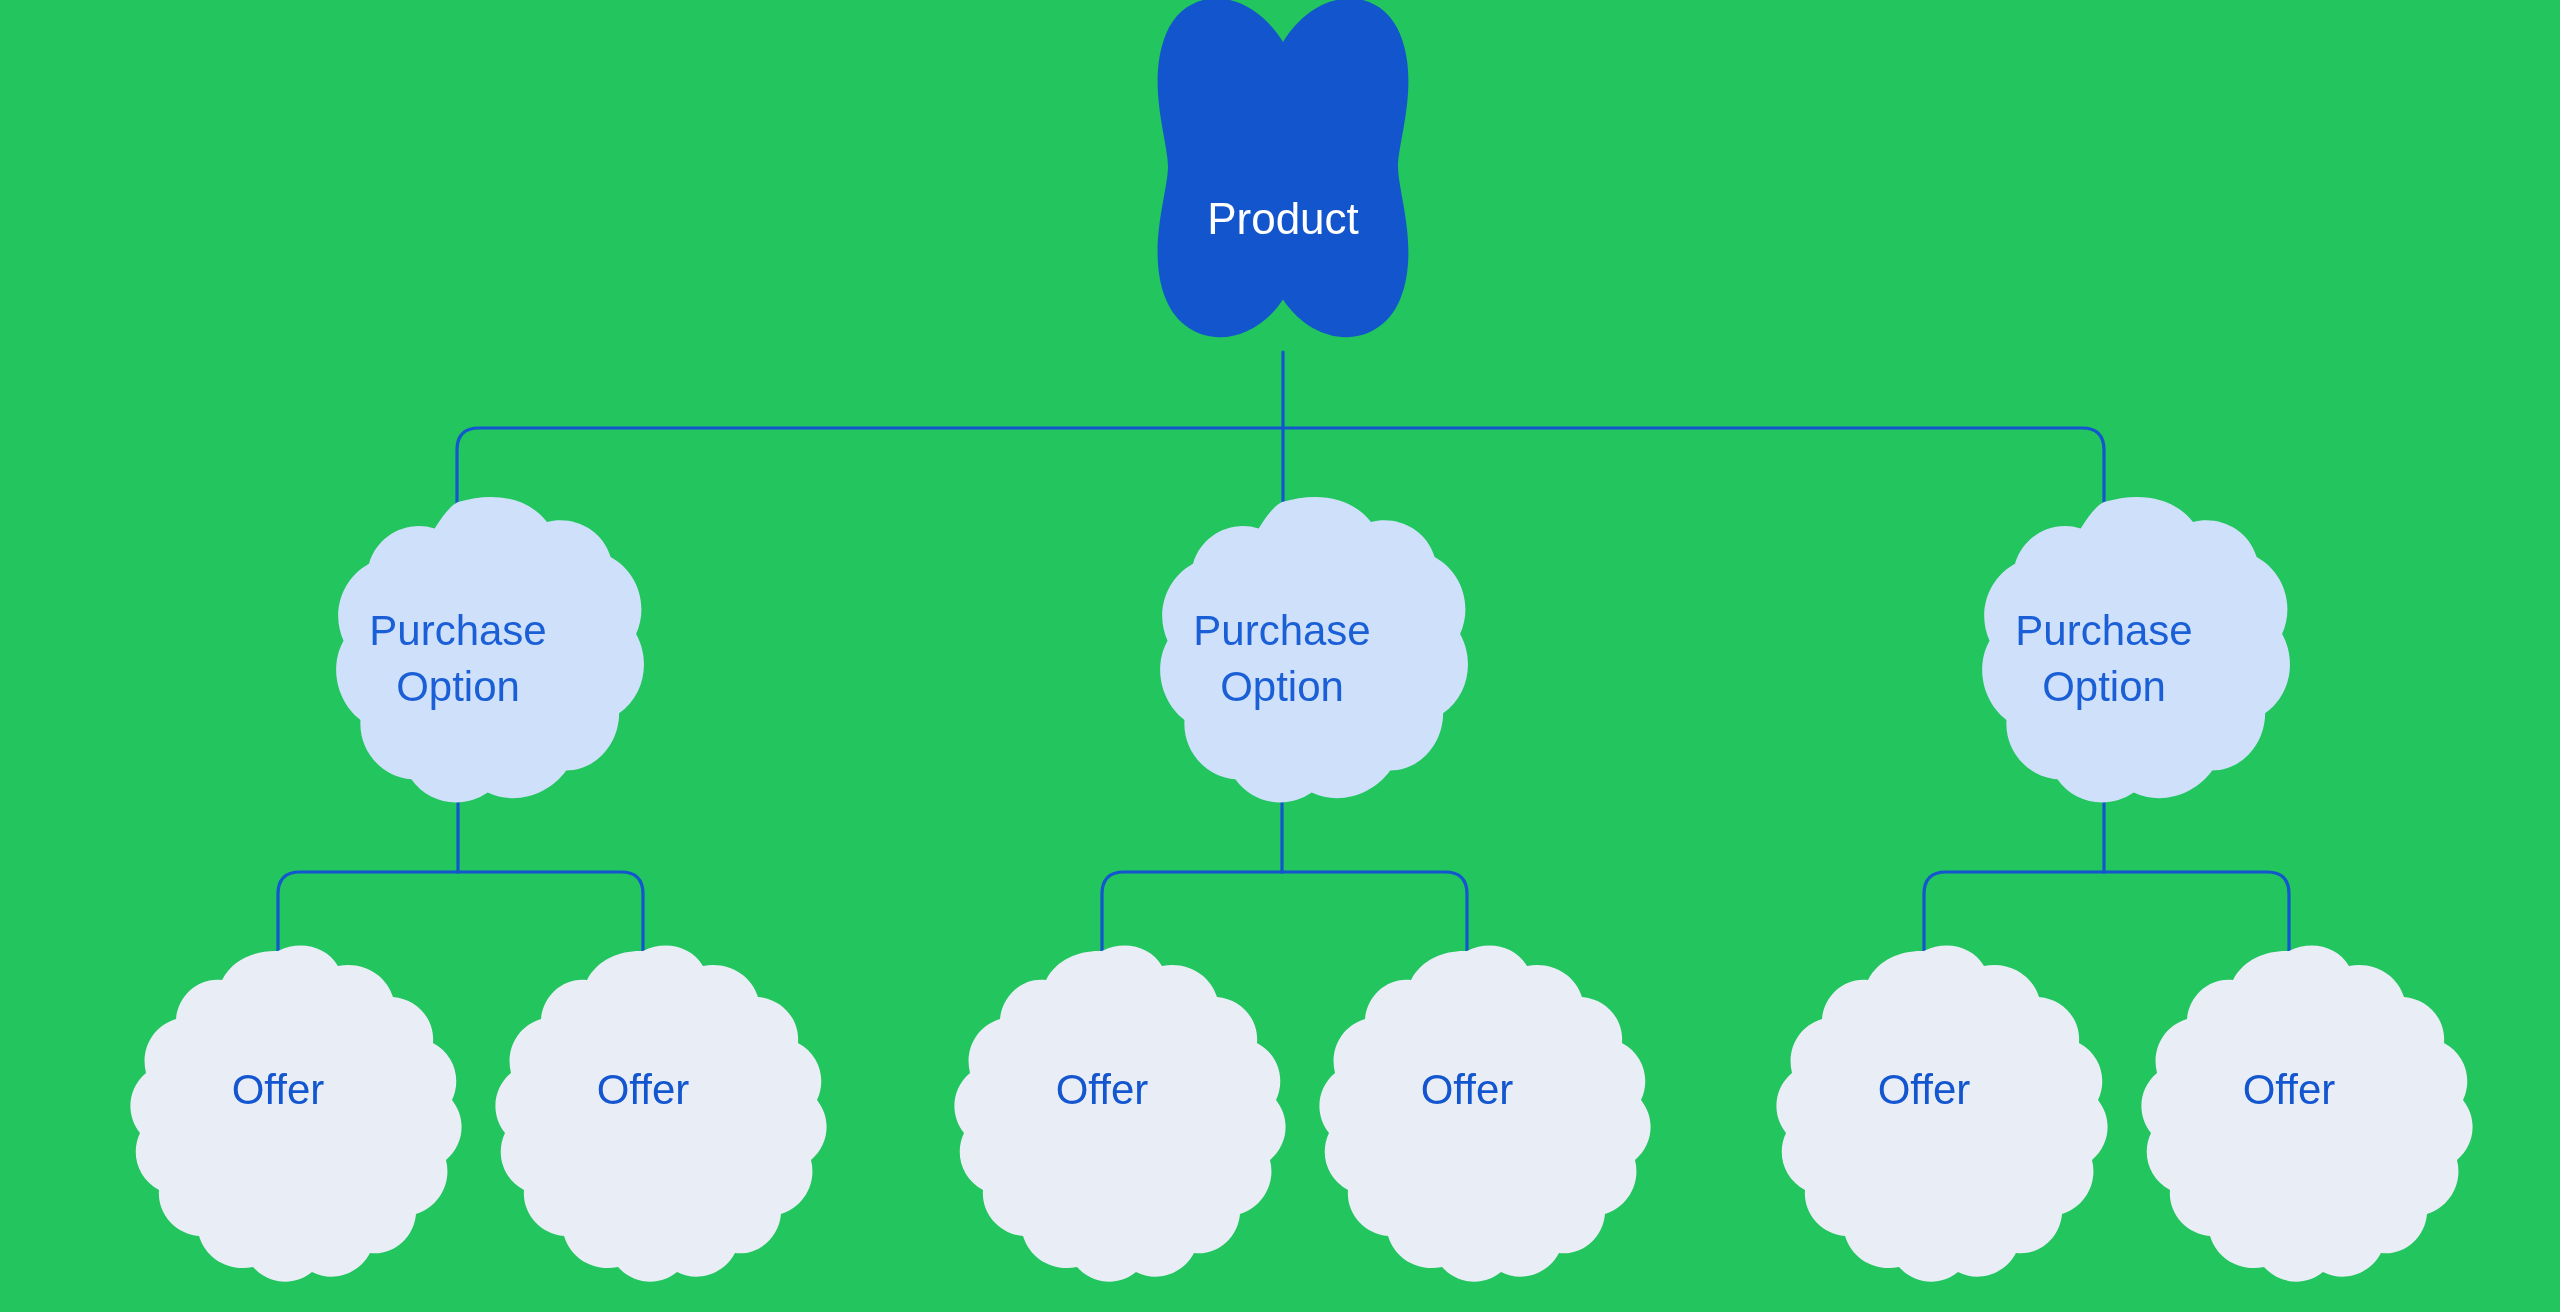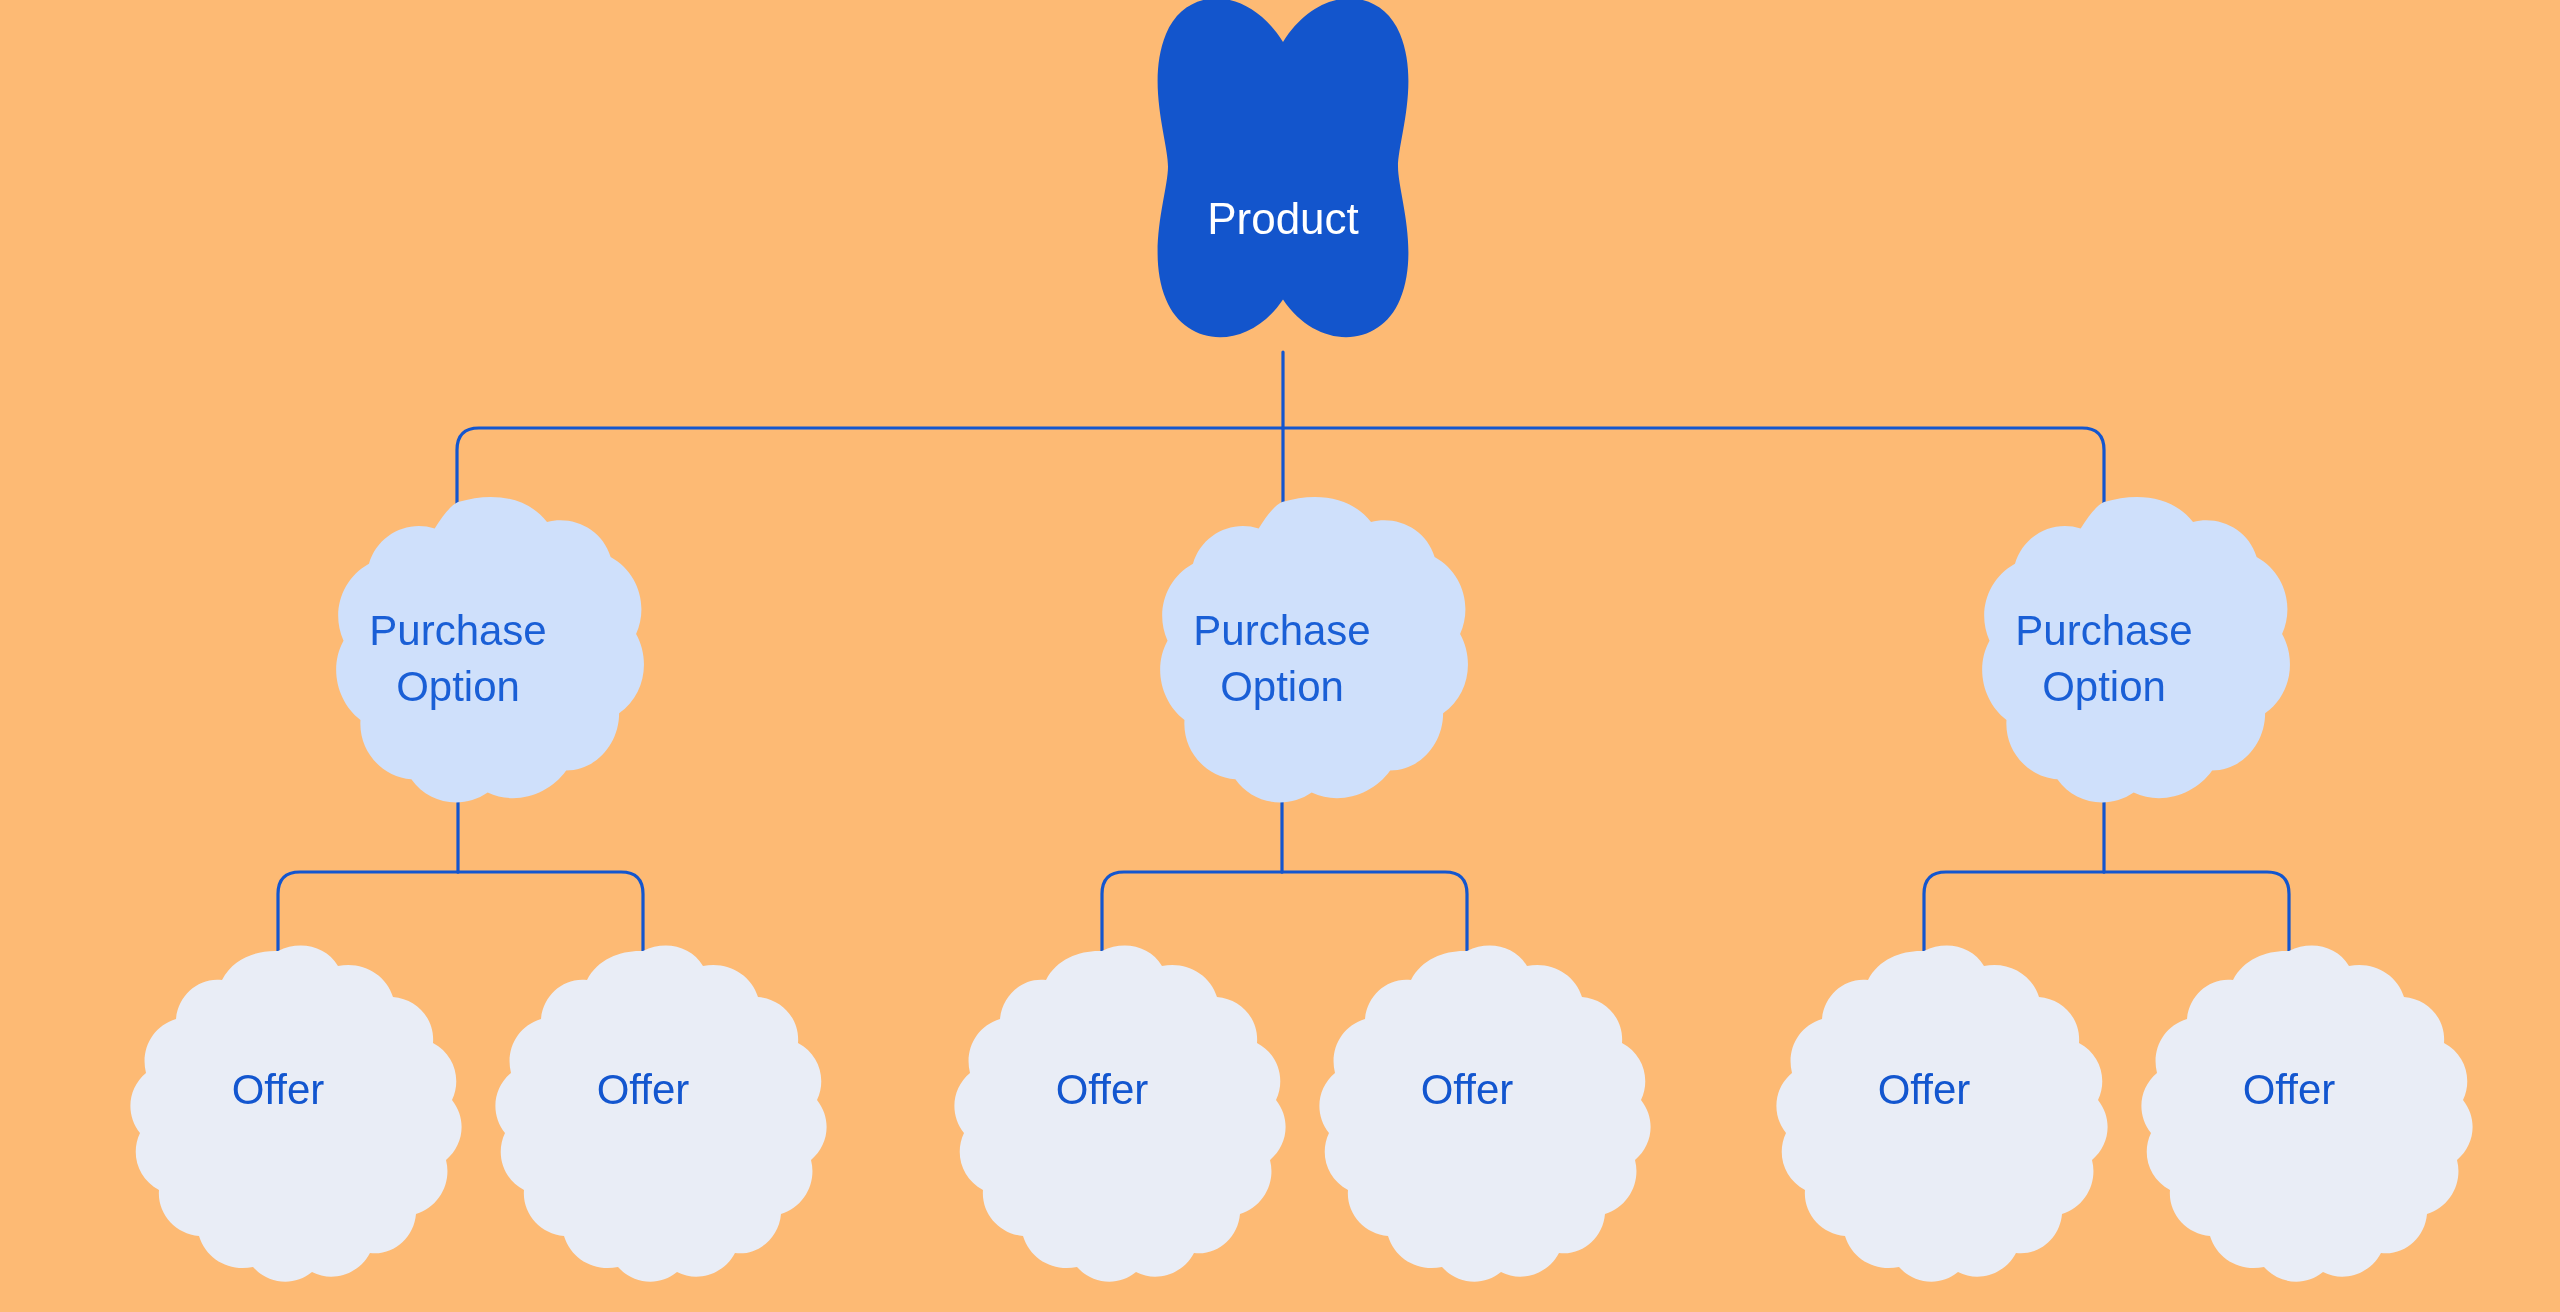--- a/index.html
+++ b/index.html
@@ -10,21 +10,21 @@
   body {
     width: 2560px;
     height: 1312px;
     overflow: hidden;
     font-family: "Liberation Sans", sans-serif;
   }
   #diagram-root {
     position: relative;
     width: 2560px;
     height: 1312px;
-    background: #fdba74;
+    background: #22c55e;
   }
   svg#diagram-svg {
     position: absolute;
     top: 0;
     left: 0;
     width: 2560px;
     height: 1312px;
     display: block;
   }
   .node-label {

